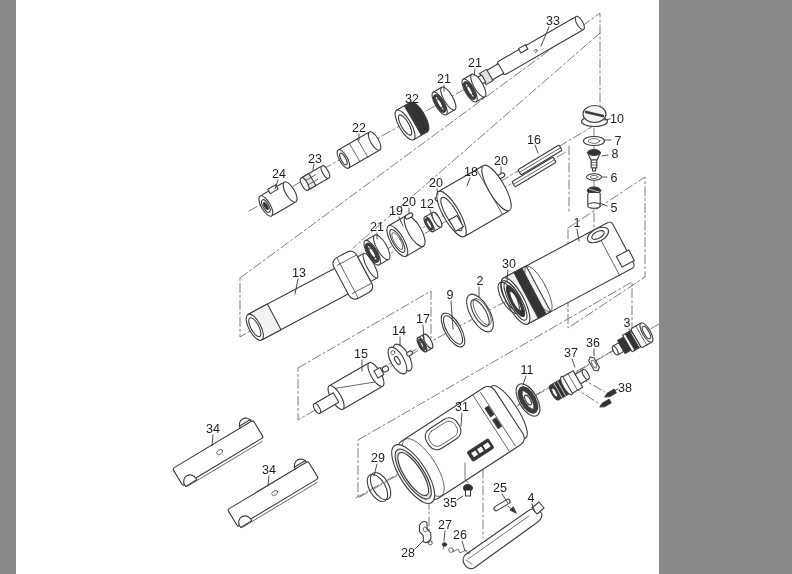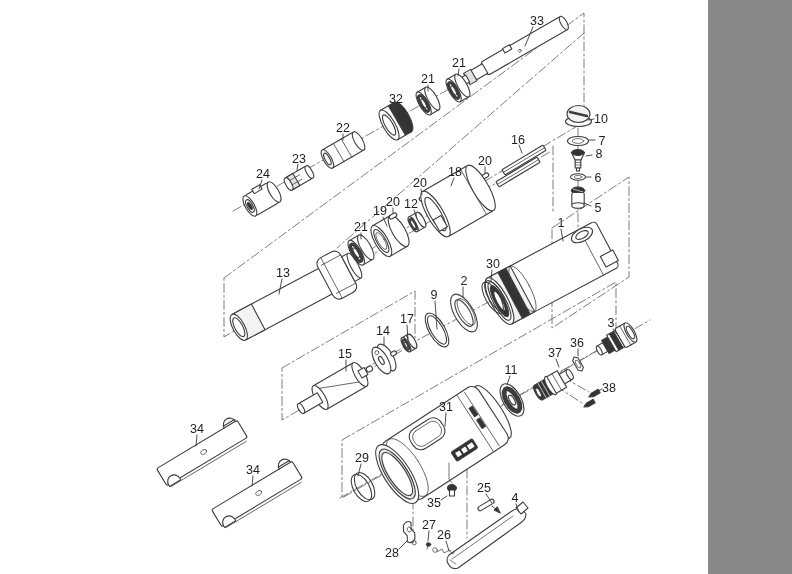--- a/index.html
+++ b/index.html
@@ -1,21 +1,21 @@
 <!DOCTYPE html>
 <html style="--background: #ffffff; --line: #3d3d3d; --dark-fill: #333333; --chain-line: #6e6e6e; --label-text: #1f1f1f;"><head>
 <meta charset="utf-8">
 <style>
   :root{
     --background:#ffffff; --line:#3d3d3d; --dark-fill:#333333;
     --chain-line:#6e6e6e; --label-text:#1f1f1f;
   }
   html,body{margin:0;padding:0;background:#888;}
-  .canvas{width:708px;height:574px;background:var(--background);position:relative;overflow:hidden;
-          font-family:"Liberation Sans", sans-serif;}
+  .canvas{width:643px;height:574px;background:var(--background);position:relative;overflow:hidden;
+          font-family:"Liberation Sans", sans-serif;margin-left:16px;}
   svg.art{display:block;stroke-linejoin:round;stroke-linecap:round;}
   .ln{stroke:var(--line);fill:none;stroke-width:1.1;}
   .wf{stroke:var(--line);fill:#ffffff;stroke-width:1.1;}
   .lg{stroke:var(--line);fill:#e2e2e2;stroke-width:1.1;}
   .lgg{stroke:var(--line);fill:#f3f3f3;stroke-width:1.1;}
   .df{stroke:var(--line);fill:var(--dark-fill);stroke-width:1;}
   .thin{stroke:var(--line);fill:none;stroke-width:.7;}
   .chain{stroke:var(--chain-line);fill:none;stroke-width:.9;stroke-dasharray:9 3 2 3;}
   .leader{stroke:#3a3a3a;stroke-width:.9;fill:none;}
   #labels-layer text{fill:var(--label-text);font-size:12.5px;text-anchor:middle;

